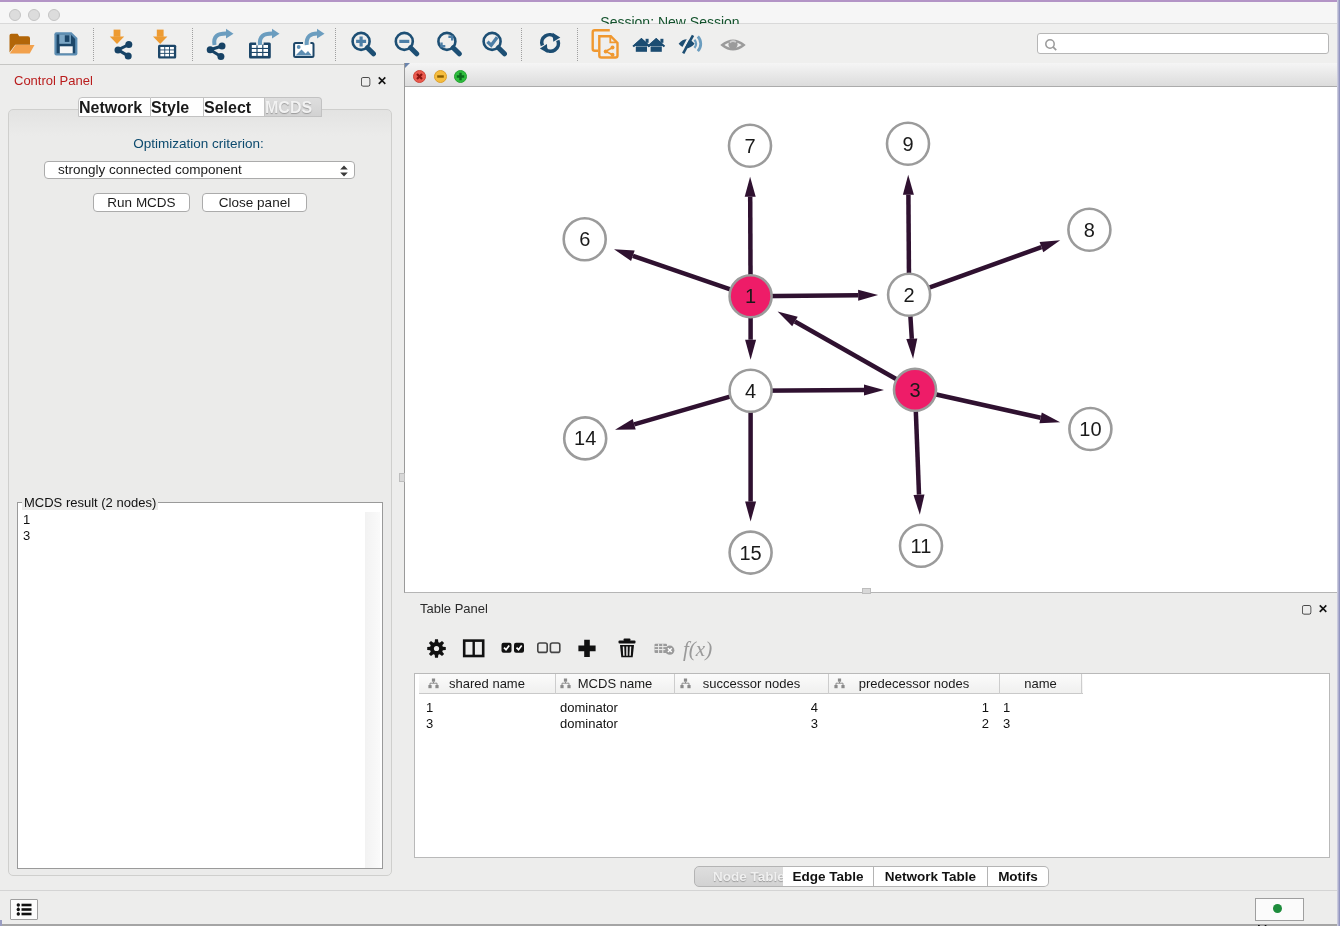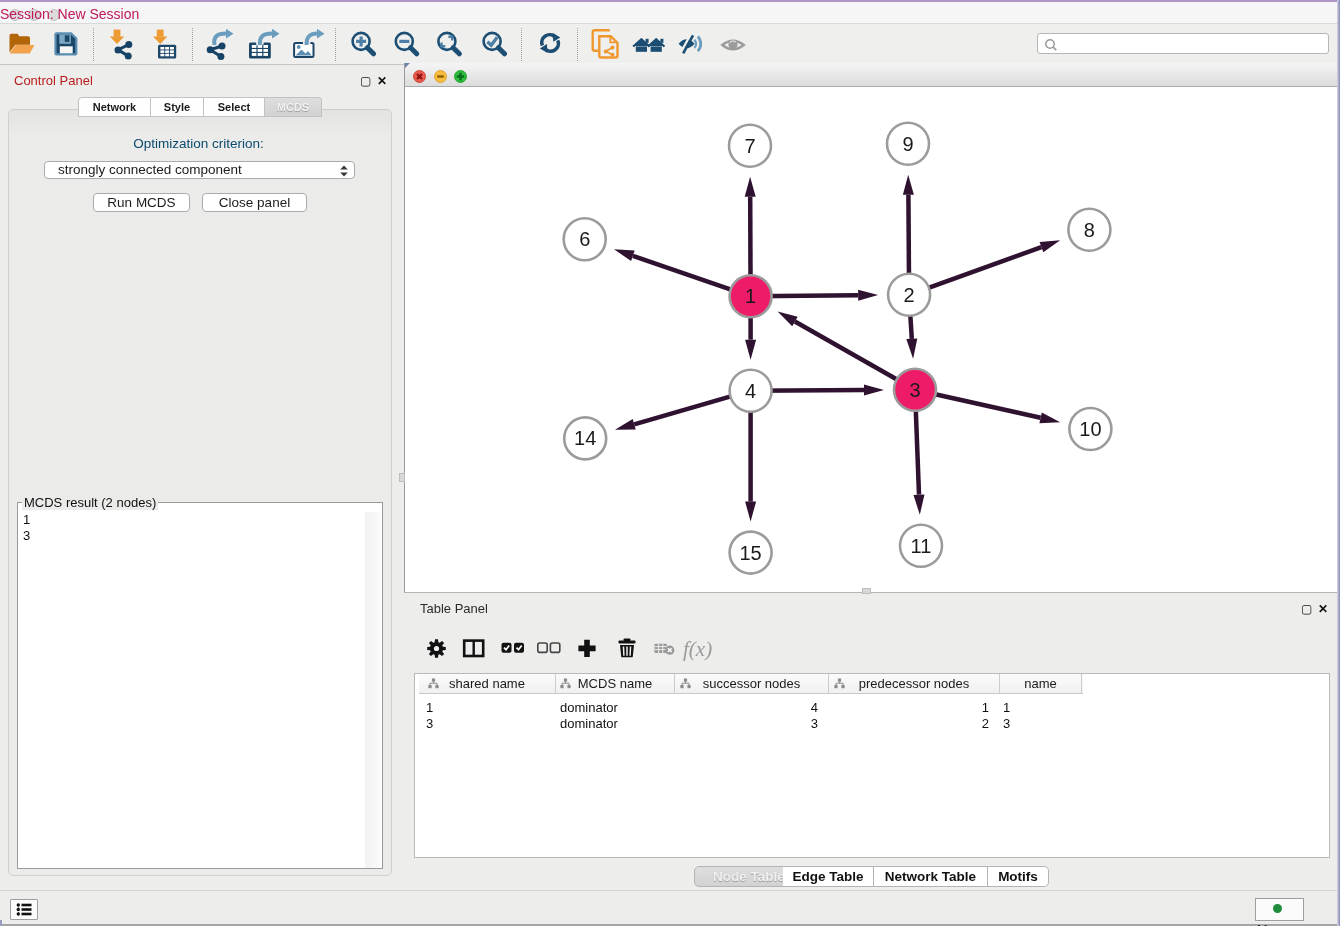--- a/index.html
+++ b/index.html
@@ -3,34 +3,34 @@
 <style>
 *{margin:0;padding:0;box-sizing:border-box;will-change:transform}
 html,body{width:1340px;height:926px;overflow:hidden;background:#ededec;transform:translateZ(0);
  font-family:"Liberation Sans",sans-serif;position:relative}
 .abs{position:absolute}
 
 #titlebar{left:0;top:0;width:1340px;height:24px;background:#f6f6f6;
  border-top:2px solid #b394c6;border-bottom:1px solid #d9d9d9}
 #titlebar .tl{position:absolute;top:7px;width:12px;height:12px;border-radius:50%;
  background:#dcdcdc;border:1px solid #c3c3c3}
-#apptitle{position:absolute;top:4px;left:0;width:100%;
- font-size:14px;color:#be185d}
+#apptitle{position:absolute;top:12px;left:0;width:100%;text-align:center;
+ font-size:14px;color:#14532d}
 
 #toolbar{left:0;top:24px;width:1340px;height:41px;background:#efefee;
  border-bottom:1px solid #c6c6c4}
 .sep{position:absolute;top:4px;height:33px;width:0;border-left:1px dotted #9f9f9f}
 #searchbox{position:absolute;left:1037px;top:9px;width:292px;height:21px;background:#fff;
  border:1px solid #b6b6b6;border-radius:3px}
 
 #cpanel{left:0;top:65px;width:397px;height:825px}
 #cpanel h2{position:absolute;left:14px;top:8px;font-size:13px;font-weight:normal;color:#b91c1c}
 .winbtns{position:absolute;font-size:12px;color:#111}
 .tab{position:absolute;top:32px;height:20px;z-index:3;background:#fefefe;border:1px solid #c2c2c2;
- font-size:11px;font-weight:bold;color:#1a1a1a;text-align:center;line-height:19px}
+ font-size:16px;font-weight:bold;color:#1a1a1a;text-align:left;line-height:19px}
 #cpbody{position:absolute;left:8px;top:44px;width:384px;height:767px;
  background:linear-gradient(#e3e3e2,#ebebea 26px);border:1px solid #cfcfcd;border-radius:5px}
 #optlabel{position:absolute;top:71px;left:0;width:100%;text-align:center;font-size:13.5px;color:#0c4a6e}
 #dropdown{position:absolute;left:44px;top:96px;width:311px;height:18px;background:#fff;
  border:1px solid #ababab;border-radius:4px;font-size:13.5px;color:#1b1b1b;line-height:16px;padding-left:13px}
 .btn{position:absolute;top:128px;height:19px;background:#fff;border:1px solid #ababab;
  border-radius:4px;font-size:13.5px;color:#1b1b1b;text-align:center;line-height:17px}
 #fieldset{position:absolute;left:17px;top:437px;width:366px;height:367px;background:#fff;
  border:1px solid #9a9a9a}
 #fieldset .legend{position:absolute;left:4px;top:-8px;background:#ebebea;font-size:13px;

